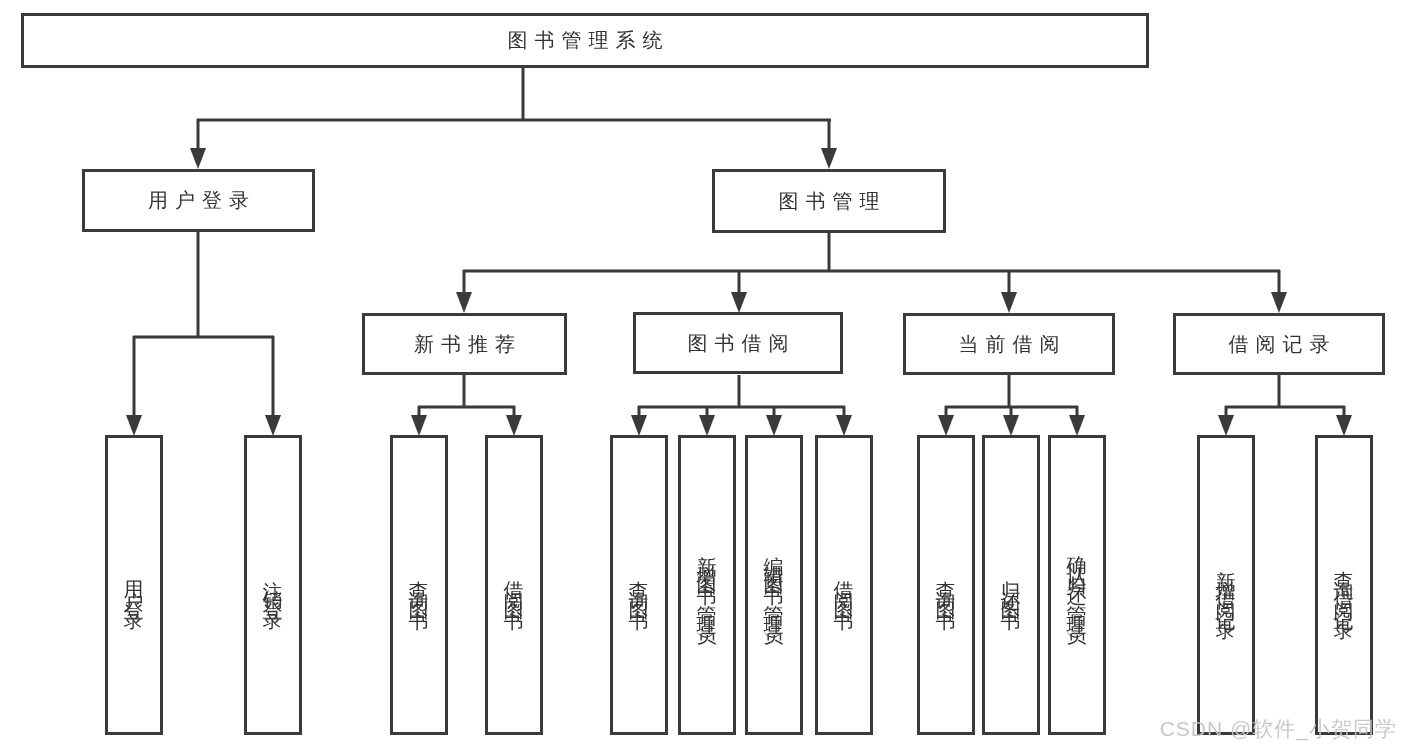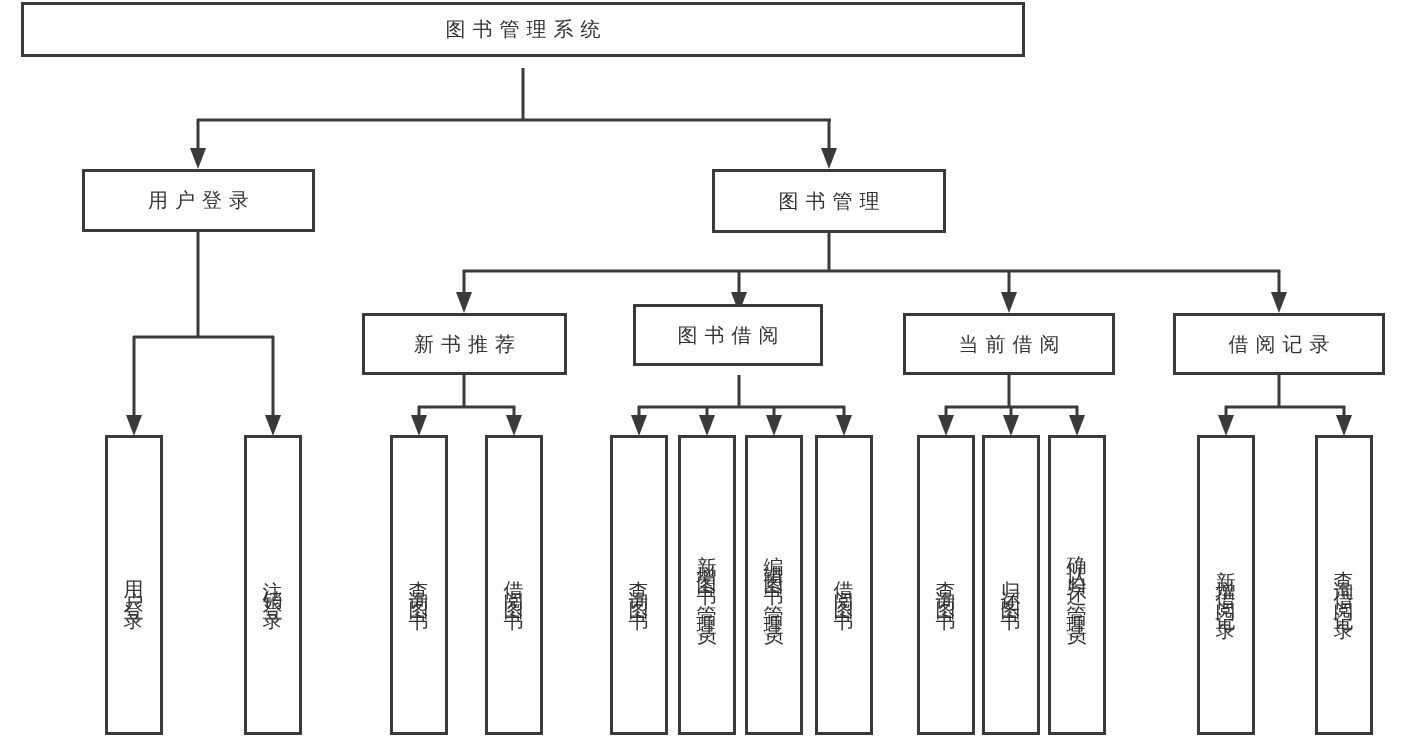--- a/index.html
+++ b/index.html
@@ -82,35 +82,35 @@
       <polygon points="766,415 782,415 774,436"></polygon>
       <polygon points="836,415 852,415 844,436"></polygon>
       <polygon points="938,415 954,415 946,436"></polygon>
       <polygon points="1003,415 1019,415 1011,436"></polygon>
       <polygon points="1069,415 1085,415 1077,436"></polygon>
       <polygon points="1218,415 1234,415 1226,436"></polygon>
       <polygon points="1336,415 1352,415 1344,436"></polygon>
     </g>
   </svg>
 
-  <div class="box hbox" style="left:21px; top:2px; width:1004px; height:55px;">
+  <div class="box hbox" style="left:21px; top:13px; width:1128px; height:55px;">
     <span>图书管理系统</span>
   </div>
 
   <div class="box hbox" style="left:82px; top:169px; width:233px; height:63px;">
     <span>用户登录</span>
   </div>
   <div class="box hbox" style="left:362px; top:313px; width:205px; height:62px;">
     <span>新书推荐</span>
   </div>
 
   <div class="box hbox" style="left:712px; top:169px; width:234px; height:64px;">
     <span>图书管理</span>
   </div>
-  <div class="box hbox" style="left:633px; top:304px; width:190px; height:62px;">
+  <div class="box hbox" style="left:633px; top:312px; width:210px; height:62px;">
     <span>图书借阅</span>
   </div>
   <div class="box hbox" style="left:1173px; top:313px; width:212px; height:62px;">
     <span>借阅记录</span>
   </div>
   <div class="box hbox" style="left:903px; top:313px; width:212px; height:62px;">
     <span>当前借阅</span>
   </div>
 
   <div class="box leaf" style="left:105px; top:435px; width:58px; height:300px;">
@@ -150,14 +150,15 @@
     <span>确认归还（管理员）</span>
   </div>
 
   <div class="box leaf" style="left:1197px; top:435px; width:58px; height:300px;">
     <span>新增借阅记录</span>
   </div>
   <div class="box leaf" style="left:1315px; top:435px; width:58px; height:300px;">
     <span>查询借阅记录</span>
   </div>
 
+  <div class="watermark">CSDN @软件_小贺同学</div>
 
 </div>
 
 </body></html>

